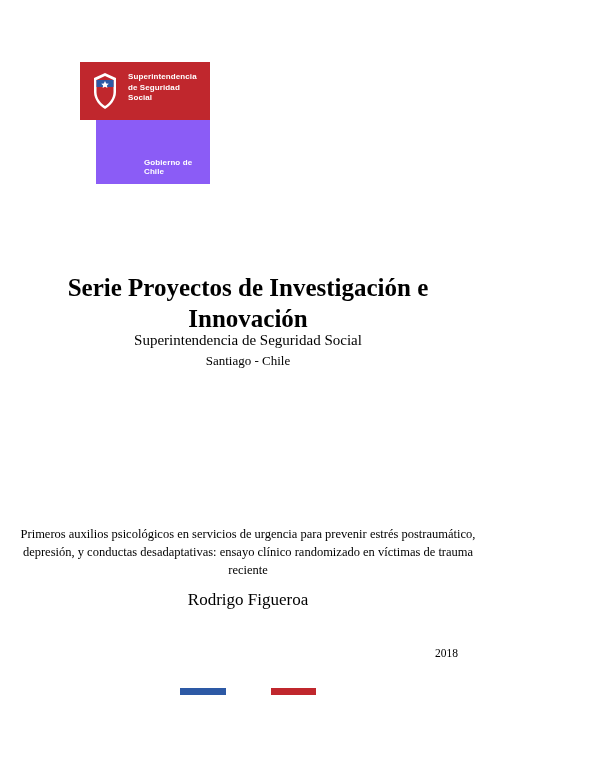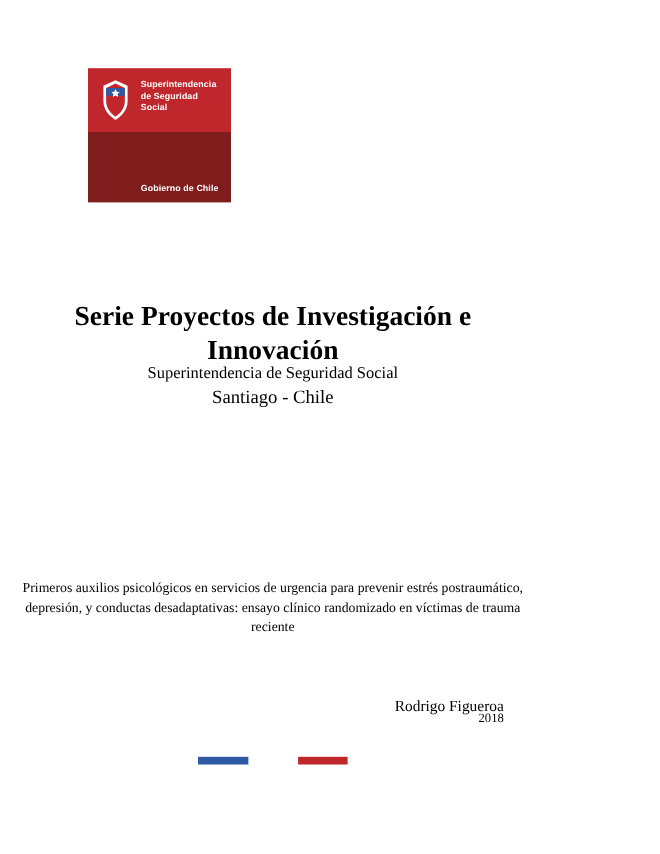--- a/index.html
+++ b/index.html
@@ -31,22 +31,23 @@
     display: flex;
     flex-direction: column;
   }
   .logo-top {
     flex: 0 0 58px;
     background: #c0272d;
     position: relative;
   }
   .logo-bottom {
     flex: 1 1 auto;
-    background: #7f1d1d;
+    background: #8b5cf6;
     position: relative;
+    margin-left: 16px;
   }
   .logo-crest {
     position: absolute;
     left: 12px;
     top: 10px;
     width: 26px;
     height: 38px;
   }
   .logo-org {
     position: absolute;
@@ -95,21 +96,21 @@
     line-height: 21px;
     font-family: "Liberation Serif", serif;
   }
   .sub-city {
     position: absolute;
     left: 50%;
     transform: translateX(-50%);
     top: 350px;
     width: 460px;
     text-align: center;
-    font-size: 17px;
+    font-size: 13px;
     line-height: 21px;
     font-family: "Liberation Serif", serif;
   }
 
   
   .report-label {
     position: absolute;
     left: 50%;
     transform: translateX(-50%);
     top: 498px;
@@ -129,24 +130,24 @@
     text-align: center;
     font-size: 12.5px;
     line-height: 18px;
     font-family: "Liberation Serif", serif;
   }
 
   .author {
     position: absolute;
     left: 50%;
     transform: translateX(-50%);
-    top: 635px;
-    width: 420px;
-    text-align: right;
-    font-size: 14px;
+    top: 592px;
+    width: 420px;
+    text-align: center;
+    font-size: 17px;
     line-height: 16px;
     font-family: "Liberation Serif", serif;
   }
   .year {
     position: absolute;
     left: 50%;
     transform: translateX(-50%);
     top: 645px;
     width: 420px;
     text-align: right;

